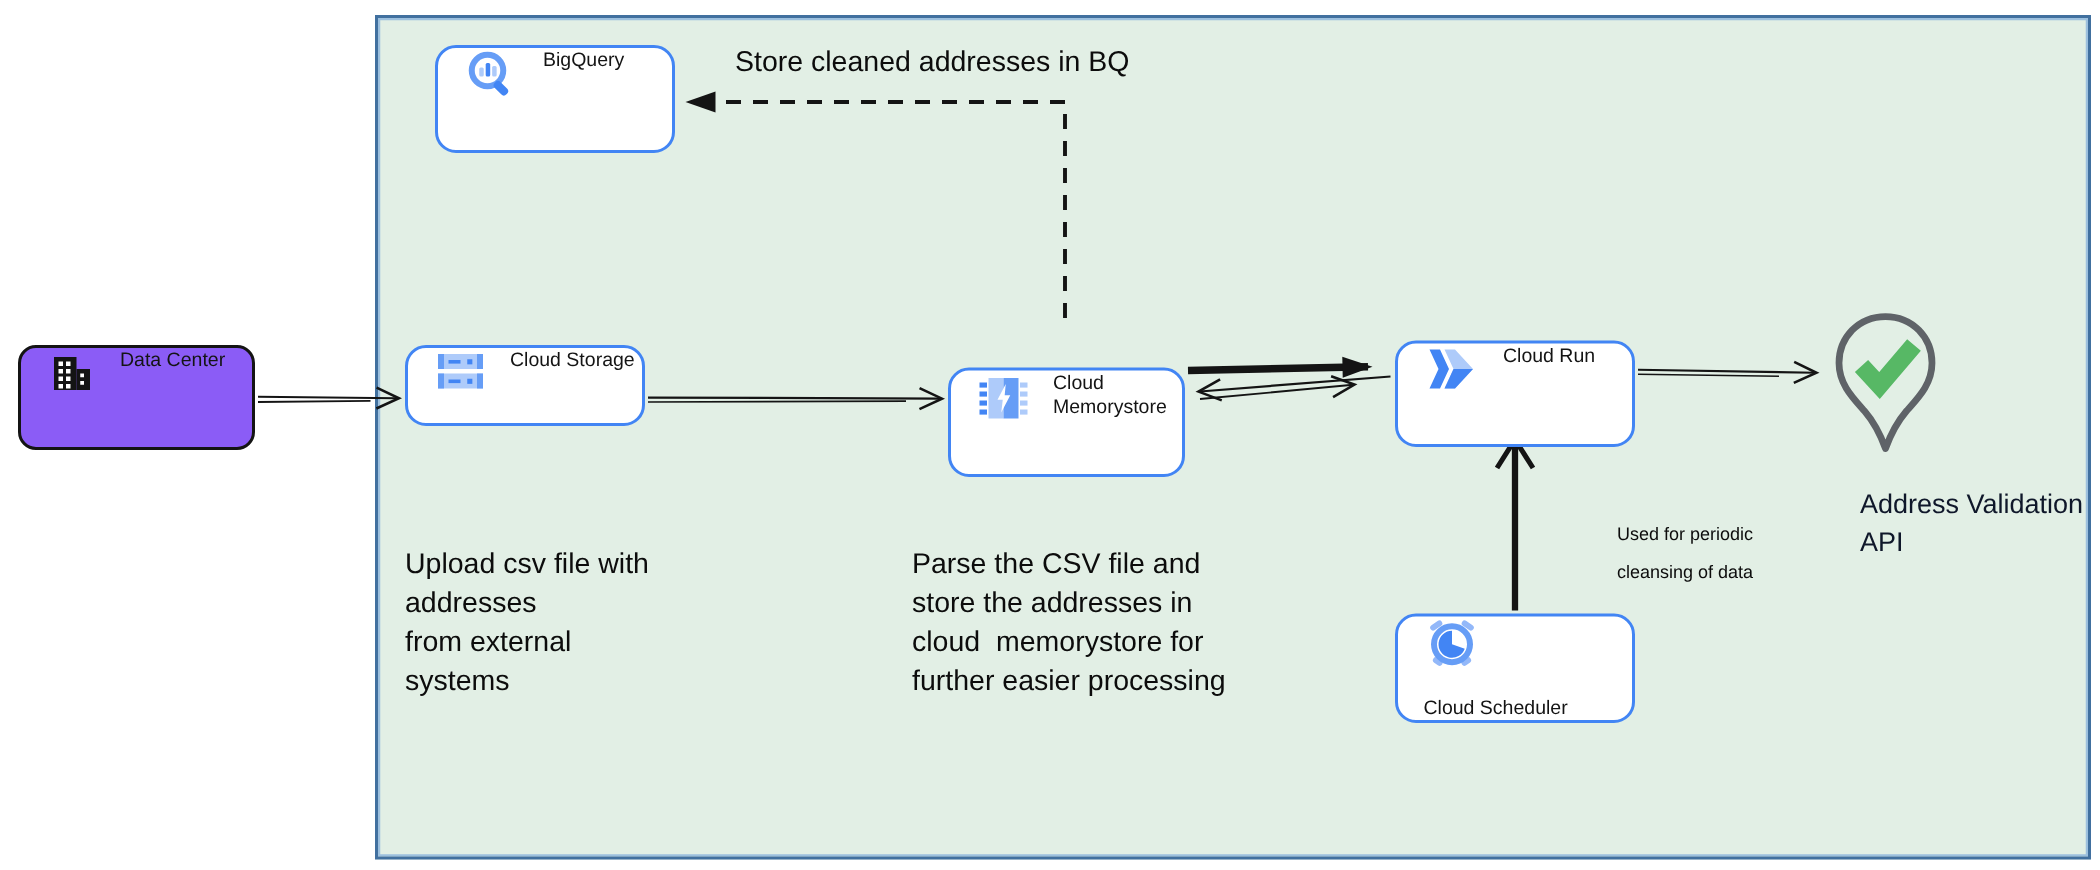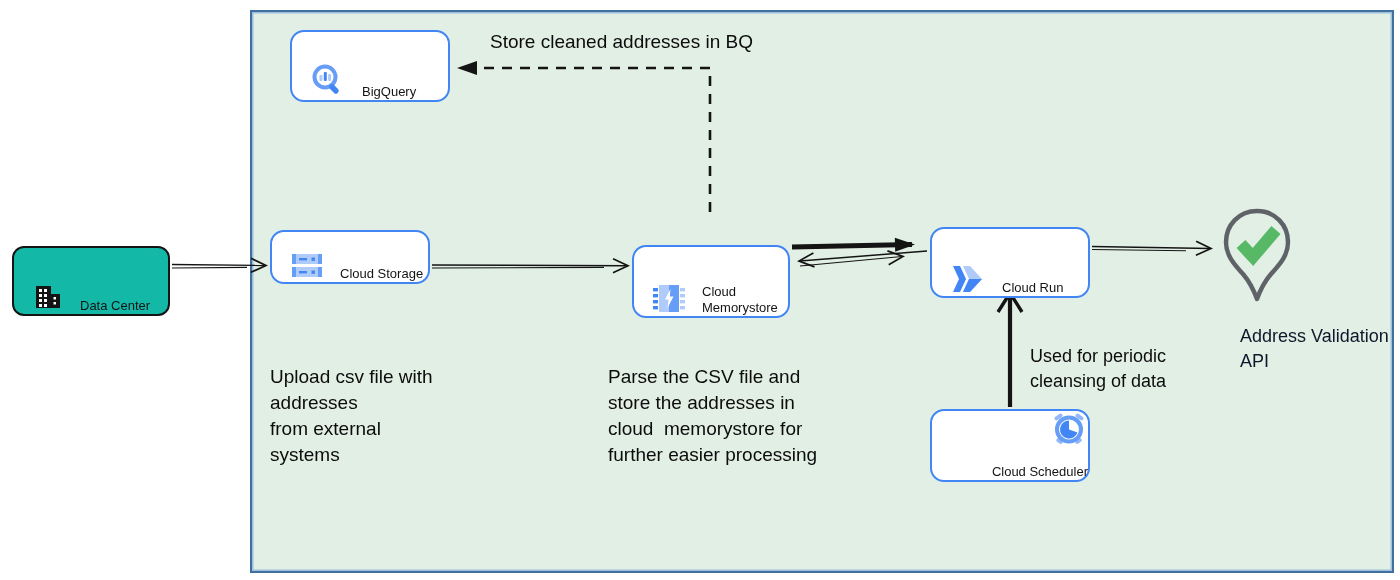--- a/index.html
+++ b/index.html
@@ -9,30 +9,30 @@
   }
   .canvas{position:absolute;inset:0;}
   .gcp-container{
     position:absolute;left:250px;top:10px;width:1140px;height:559px;
     background:#e2efe5;border:2px solid #41709f;
     box-shadow:inset 0 0 0 1.5px #9cc0de;
   }
   .edges{position:absolute;left:0;top:0;width:1400px;height:580px;pointer-events:none;}
   .node{
     position:absolute;background:#ffffff;border:2px solid #4285f4;border-radius:14px;
-    display:flex;align-items:flex-end;gap:15px;padding-left:17px;box-sizing:border-box;
+    display:flex;align-items:flex-start;gap:15px;padding-left:17px;box-sizing:border-box;
   }
   .node .icon{flex:0 0 auto;display:flex;align-items:center;}
   .node .nlabel{font-size:13px;line-height:16px;color:#141414;white-space:pre-line;}
   .node-datacenter{
-    background:#14b8a6;border:2.5px solid #141414;border-radius:12px;margin-top:16px;
+    background:#8b5cf6;border:2.5px solid #141414;border-radius:12px;
   }
   .note{position:absolute;font-size:19px;line-height:26px;color:#0c0c0c;white-space:pre-wrap;margin-top:32px;}
   .edge-label{position:absolute;font-size:19px;color:#0c0c0c;white-space:pre-wrap;text-align:right;}
-  .edge-label.small{font-size:18px;line-height:25px;}
+  .edge-label.small{font-size:12px;line-height:25px;margin-left:48px;}
   .pin-wrap{position:absolute;left:1218px;top:205px;width:80px;height:106px;}
   .api-label{position:absolute;left:1240px;top:324px;font-size:18px;line-height:25px;white-space:pre-wrap;color:#0f172a;}
 </style>
 </head>
 <body>
 
 <div class="canvas">
 
   <div class="gcp-container"></div>
 

